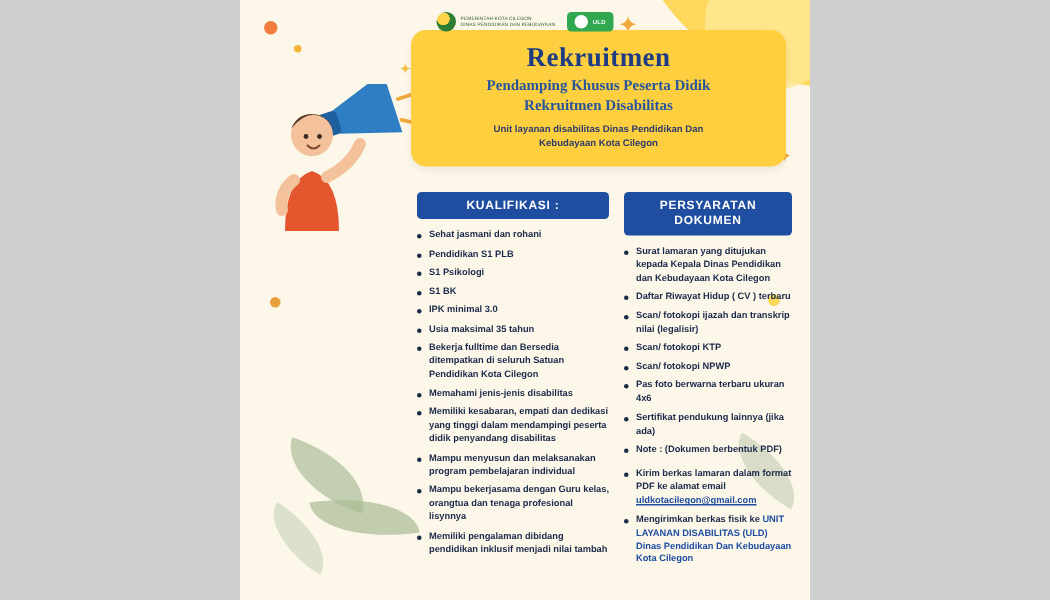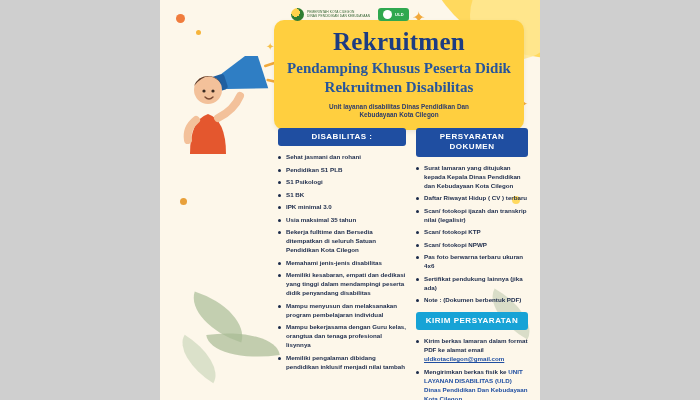--- a/index.html
+++ b/index.html
@@ -111,29 +111,29 @@
     border-radius: 10px;
     padding: 8px 10px 10px 10px;
     box-sizing: border-box;
     text-align: center;
     z-index: 4;
     box-shadow: 0 2px 5px rgba(0,0,0,.07);
   }
   .h-title {
     font-family: "Liberation Serif", serif;
     font-weight: bold;
-    font-size: 25px;
+    font-size: 18px;
     color: #1d3c82;
     letter-spacing: .3px;
     margin-bottom: 3px;
   }
   .h-sub1, .h-sub2 {
     font-family: "Liberation Serif", serif;
     font-weight: bold;
-    font-size: 15px;
+    font-size: 10px;
     color: #27559b;
     line-height: 1.25;
   }
   .h-note {
     margin-top: 6px;
     font-size: 6.4px;
     font-weight: bold;
     color: #2d3b6b;
     line-height: 1.4;
   }
@@ -269,21 +269,21 @@
       <circle cx="39" cy="35" r="1.6" fill="#3a2a20"></circle>
       <path d="M31 41 q4 4 8 0" stroke="#7a4a32" stroke-width="1.4" fill="none" stroke-linecap="round"></path>
 
       <path d="M16 98 q0 -34 18 -40 q18 6 18 40z" fill="#e4572e"></path>
       <path d="M44 62 q16 -8 22 -22" stroke="#f3c19a" stroke-width="8" fill="none" stroke-linecap="round"></path>
       <path d="M22 64 q-10 8 -8 20" stroke="#f3c19a" stroke-width="8" fill="none" stroke-linecap="round"></path>
     </svg>
   </div>
 
   <div class="col-left">
-    <div class="band">DISABILITAS :</div>
+    <div class="band">KUALIFIKASI :</div>
     <ul class="list">
       <li>Sehat jasmani dan rohani</li>
       <li>Pendidikan S1 PLB</li>
       <li>S1 Psikologi</li>
       <li>S1 BK</li>
       <li>IPK minimal 3.0</li>
       <li>Usia maksimal 35 tahun</li>
       <li>Bekerja fulltime dan Bersedia ditempatkan di seluruh Satuan Pendidikan Kota Cilegon</li>
       <li>Memahami jenis-jenis disabilitas</li>
       <li>Memiliki kesabaran, empati dan dedikasi yang tinggi dalam mendampingi peserta didik penyandang disabilitas</li>
@@ -303,21 +303,20 @@
       <li>Daftar Riwayat Hidup ( CV ) terbaru</li>
       <li>Scan/ fotokopi ijazah dan transkrip nilai (legalisir)</li>
       <li>Scan/ fotokopi KTP</li>
       <li>Scan/ fotokopi NPWP</li>
       <li>Pas foto berwarna terbaru ukuran 4x6</li>
       <li>Sertifikat pendukung lainnya (jika ada)</li>
       <li>Note : (Dokumen berbentuk PDF)</li>
     </ul>
 
     <div class="apply-card">
-      <div class="band cyan">KIRIM PERSYARATAN</div>
       <ul class="list apply-list">
         <li>
           <span>Kirim berkas lamaran dalam format PDF ke alamat email </span><a class="mail" href="#">uldkotacilegon@gmail.com</a>
         </li>
         <li>
           <span>Mengirimkan berkas fisik ke </span><span class="strong-blue">UNIT LAYANAN DISABILITAS (ULD) Dinas Pendidikan Dan Kebudayaan Kota Cilegon</span>
         </li>
       </ul>
     </div>
   </div>

